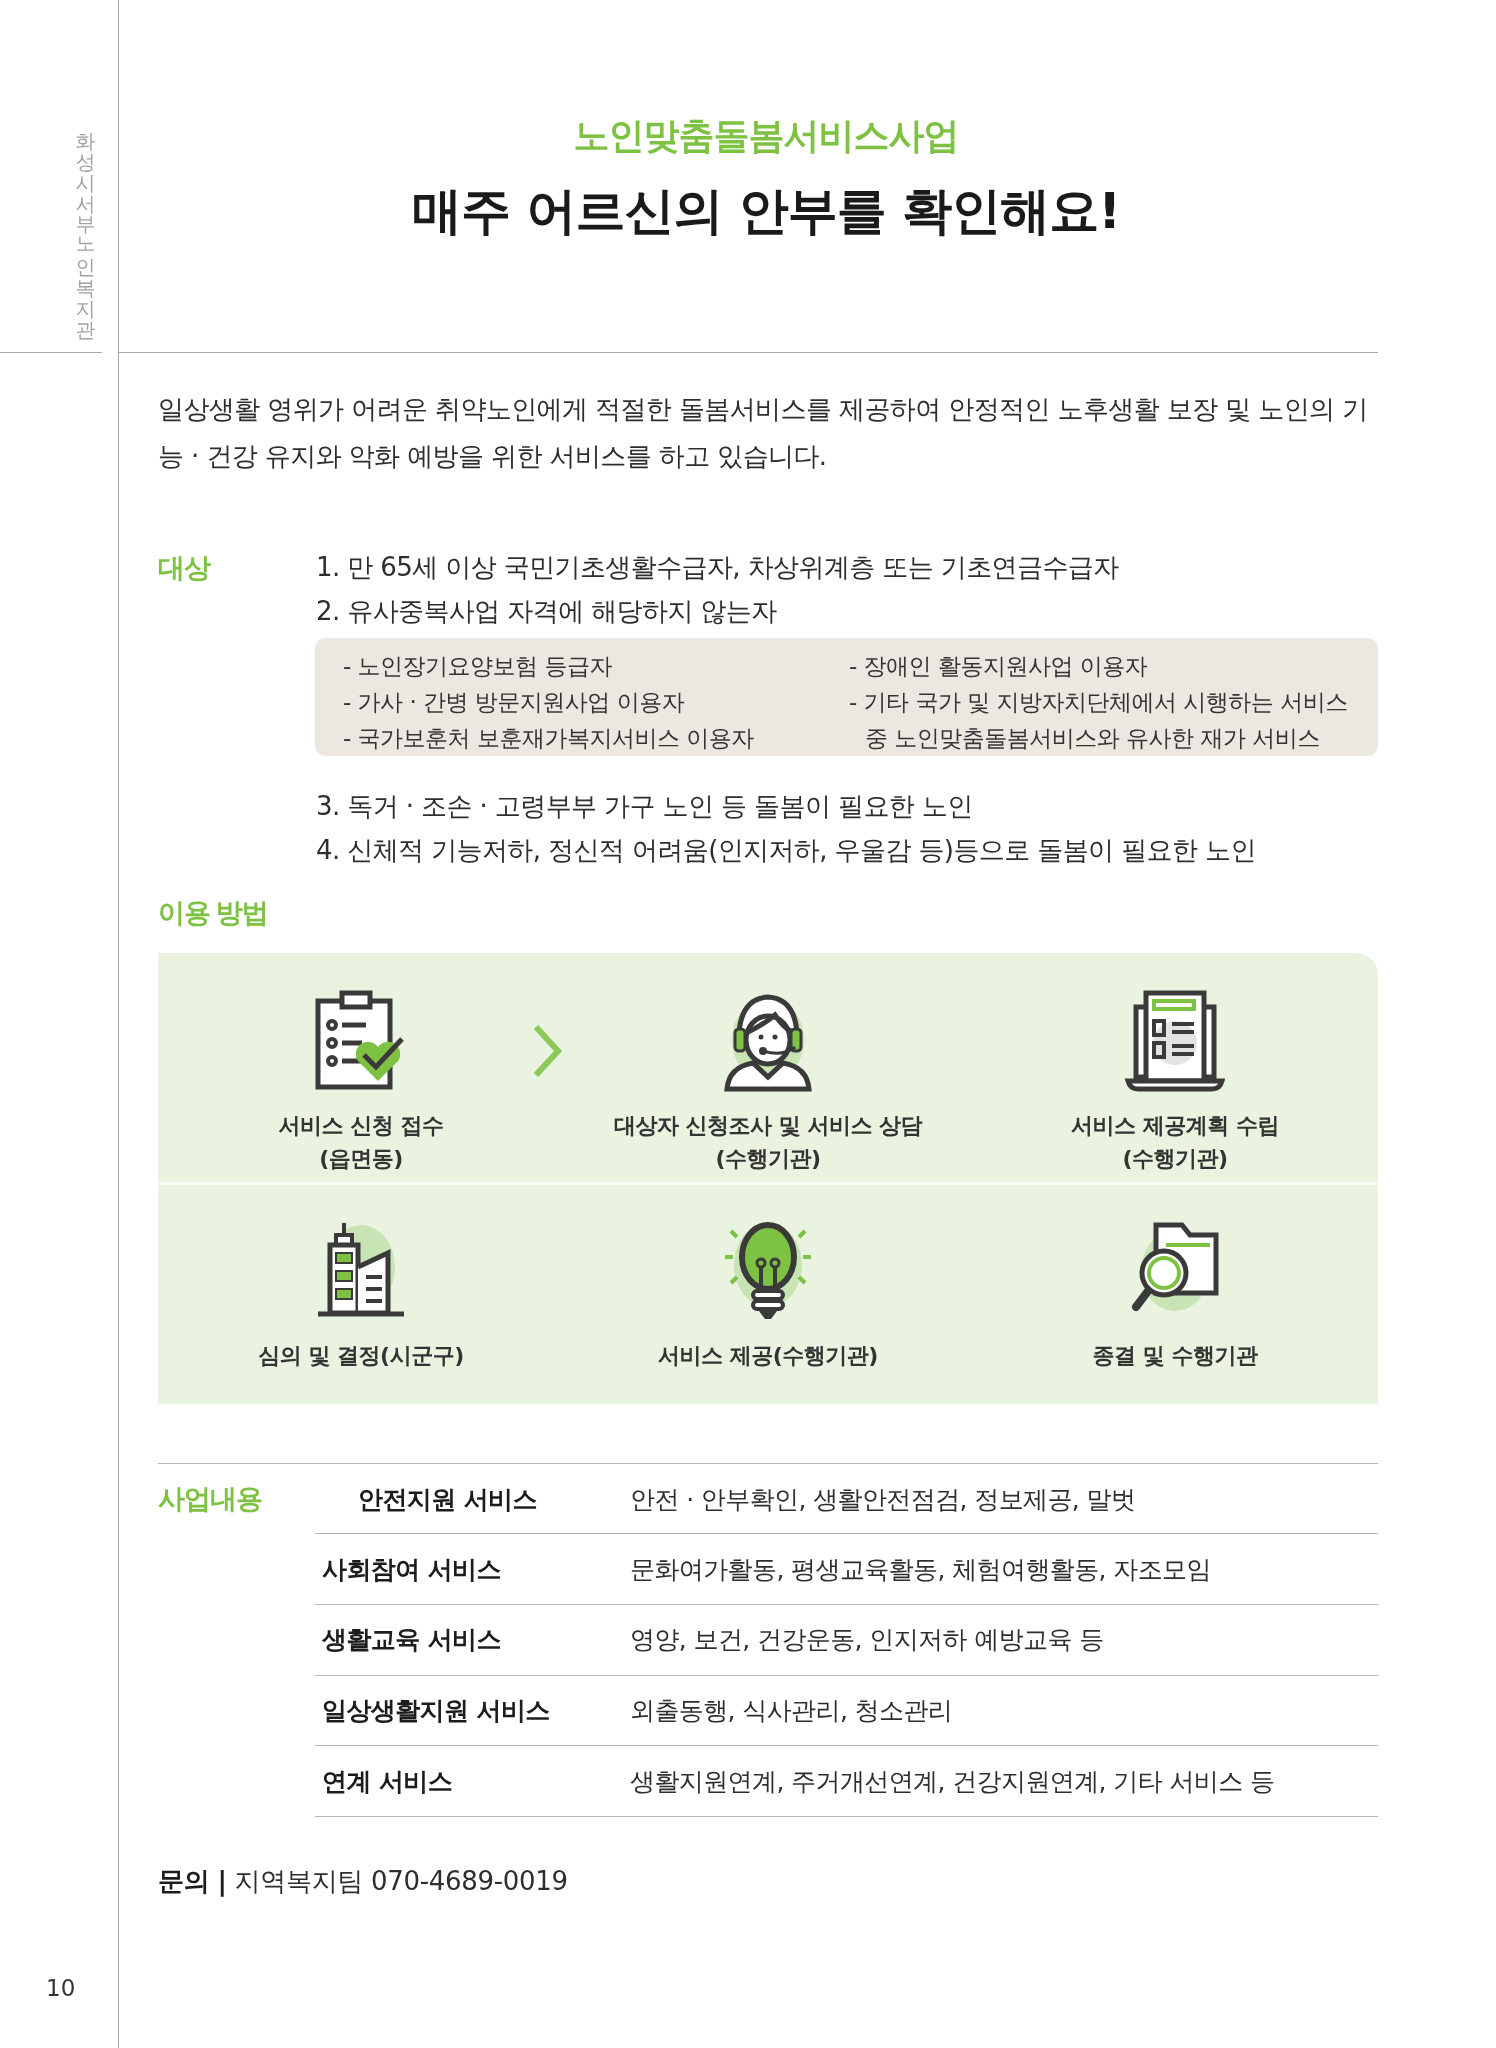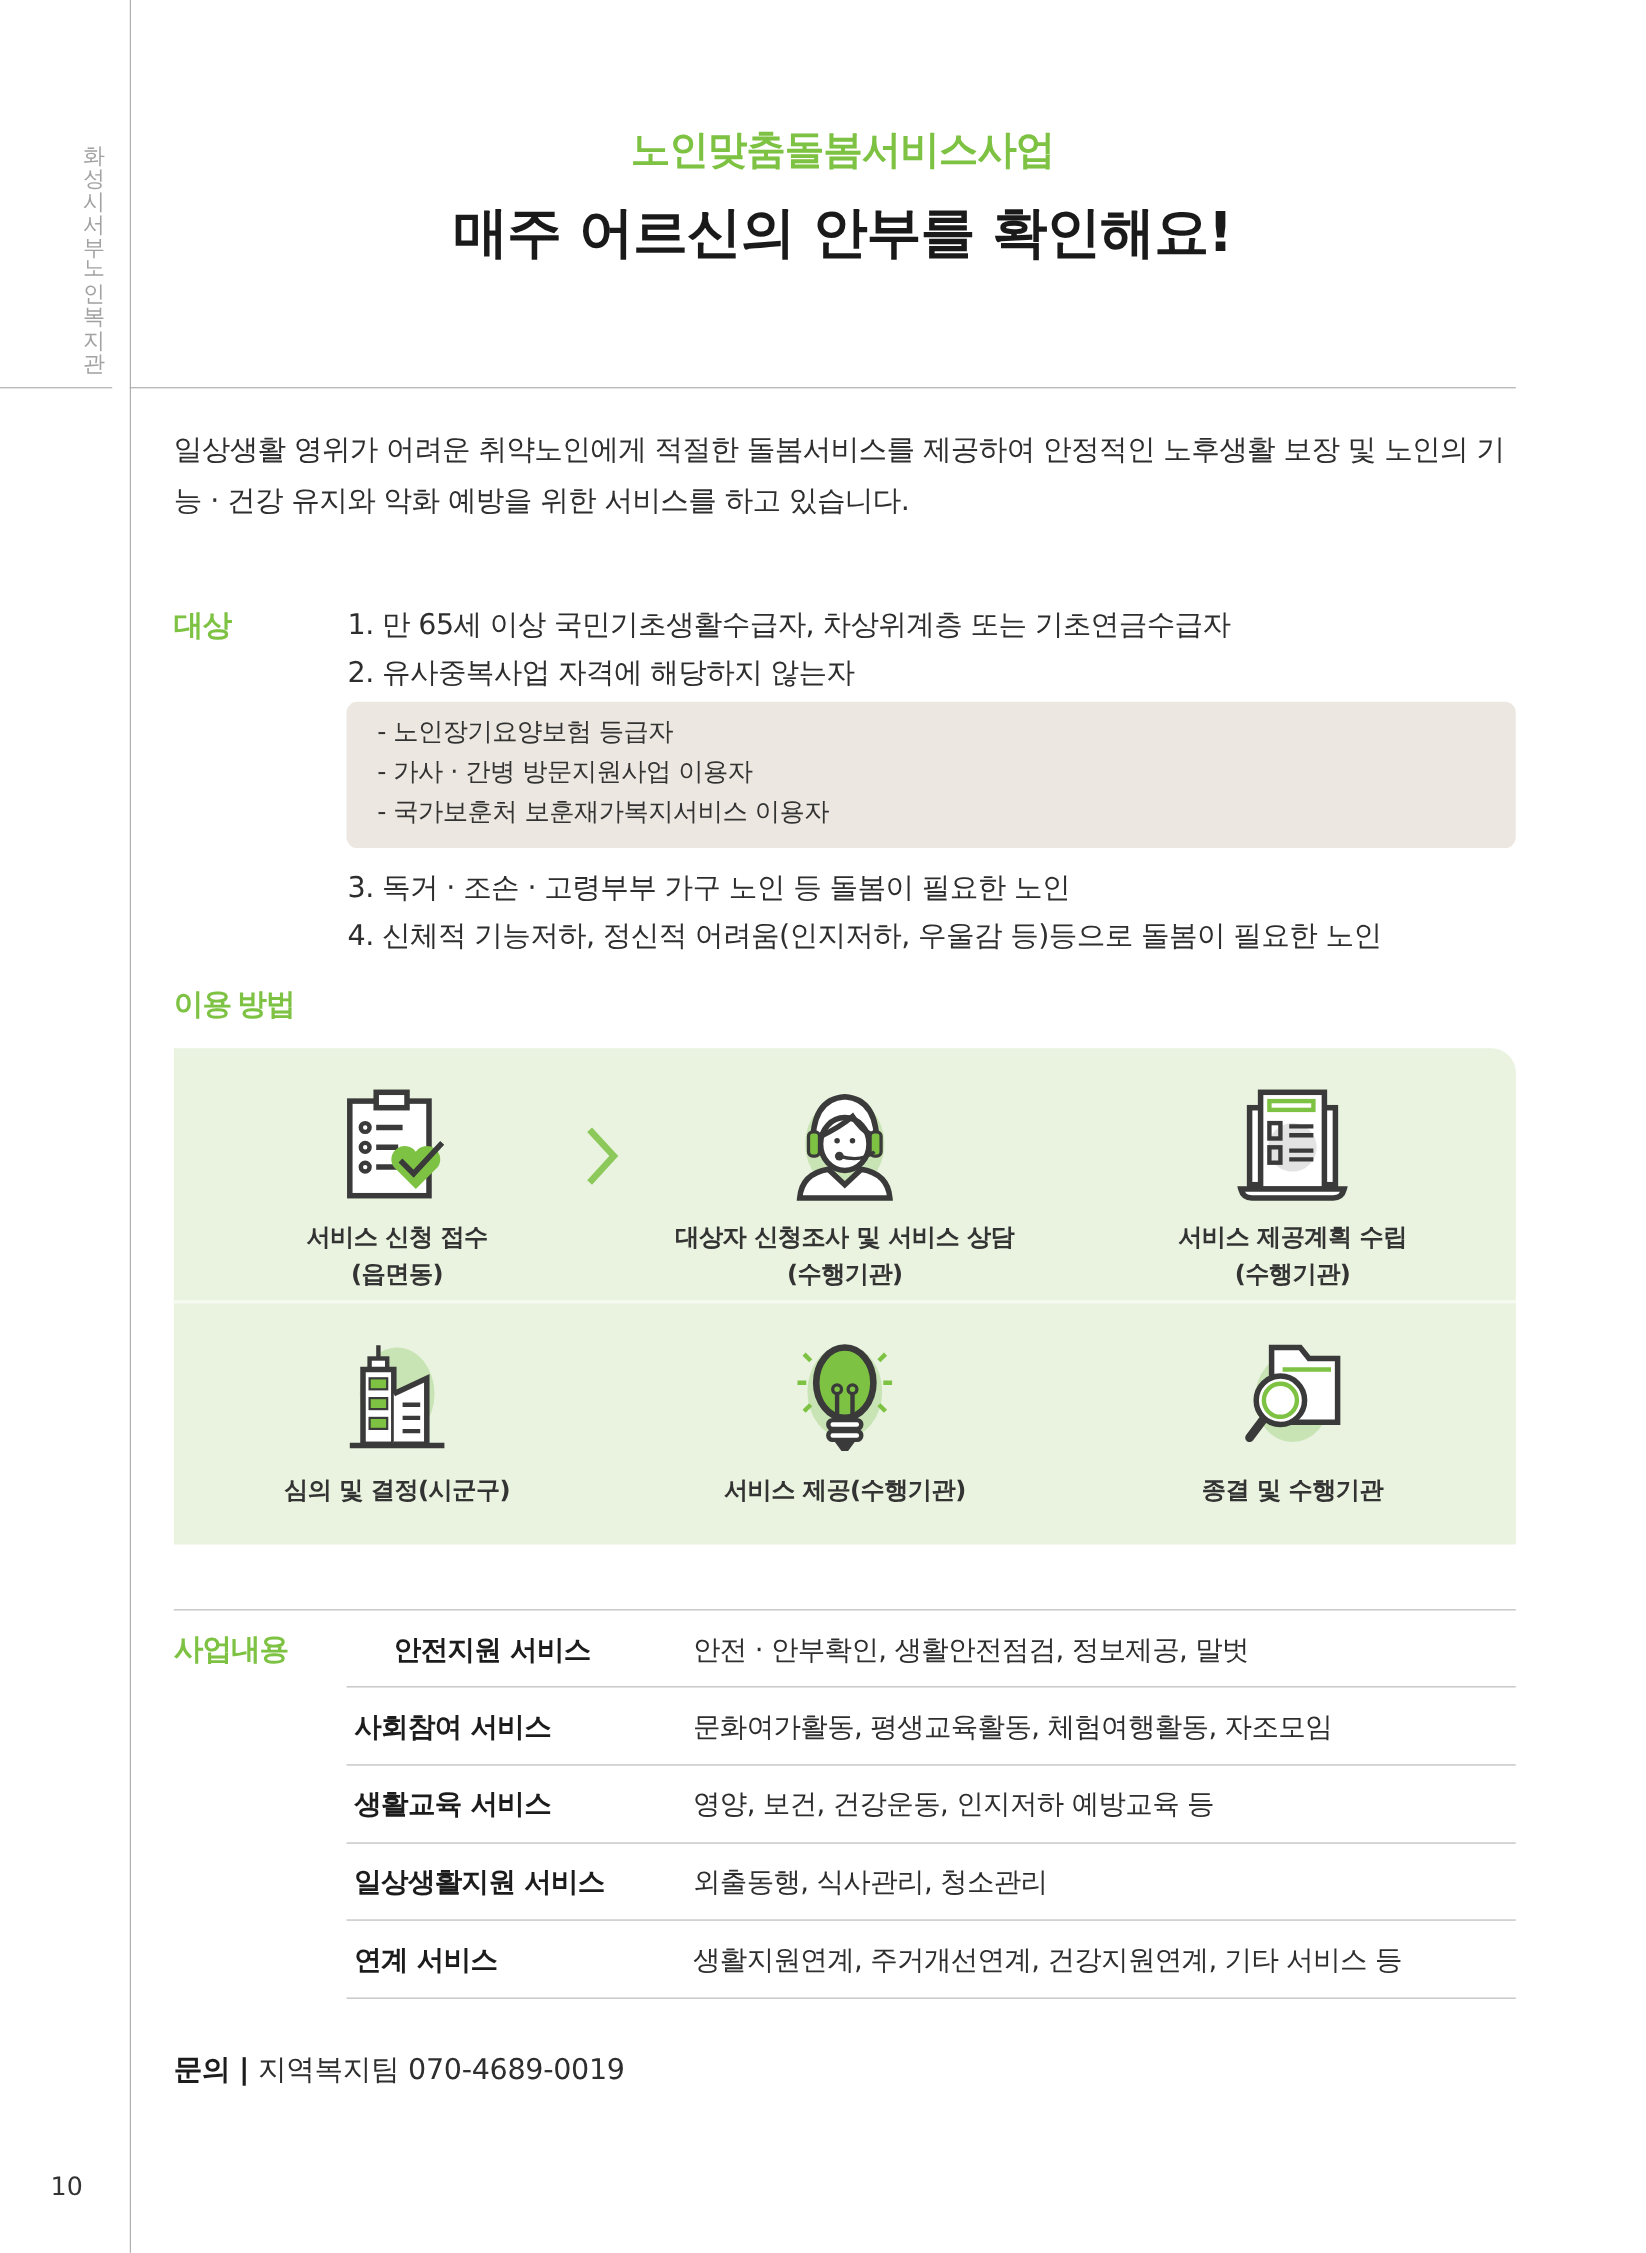--- a/index.html
+++ b/index.html
@@ -28,21 +28,21 @@
 
     .intro {
       position: absolute; left: 158px; top: 386px; width: 1222px;
       font-size: 26px; line-height: 47px; color: #2e2e2e; letter-spacing: -0.6px;
     }
 
     .sec-label { position: absolute; left: 158px; font-size: 27px; font-weight: bold; color: #7dc242; letter-spacing: -1px; }
     .target-item { position: absolute; left: 316px; font-size: 26px; color: #2e2e2e; letter-spacing: -0.6px; white-space: nowrap; }
 
     .exclusion-box {
-      position: absolute; left: 315px; top: 638px; width: 1063px; height: 133px;
+      position: absolute; left: 315px; top: 638px; width: 1063px; height: 118px;
       background: #ece8e1; border-radius: 10px;
     }
     .ex-col { position: absolute; top: 10px; font-size: 23px; line-height: 36px; color: #333; letter-spacing: -0.5px; }
     .ex-col.left { left: 28px; }
     .ex-col.right { left: 534px; }
     .ex-line { display: block; white-space: nowrap; }
     .ex-line.indent { padding-left: 16px; }
 
     .flow-box {
       position: absolute; left: 158px; top: 953px; width: 1220px; height: 451px;
@@ -79,20 +79,25 @@
 
 <div class="sec-label" style="top:550px;">대상</div>
 <div class="target-item" style="top:550px;">1. 만 65세 이상 국민기초생활수급자, 차상위계층 또는 기초연금수급자</div>
 <div class="target-item" style="top:594px;">2. 유사중복사업 자격에 해당하지 않는자</div>
 
 <div class="exclusion-box">
   <div class="ex-col left">
     <span class="ex-line">- 노인장기요양보험 등급자</span>
     <span class="ex-line">- 가사 · 간병 방문지원사업 이용자</span>
     <span class="ex-line">- 국가보훈처 보훈재가복지서비스 이용자</span>
+  </div>
+  <div class="ex-col right">
+    <span class="ex-line">- 장애인 활동지원사업 이용자</span>
+    <span class="ex-line">- 기타 국가 및 지방자치단체에서 시행하는 서비스</span>
+    <span class="ex-line indent">중 노인맞춤돌봄서비스와 유사한 재가 서비스</span>
   </div>
 </div>
 
 <div class="target-item" style="top:789px;">3. 독거 · 조손 · 고령부부 가구 노인 등 돌봄이 필요한 노인</div>
 <div class="target-item" style="top:833px;">4. 신체적 기능저하, 정신적 어려움(인지저하, 우울감 등)등으로 돌봄이 필요한 노인</div>
 
 <div class="sec-label" style="top:895px;font-family:Liberation Serif, serif;">이용 방법</div>
 
 <div class="flow-box">
   <div class="flow-divider"></div>

